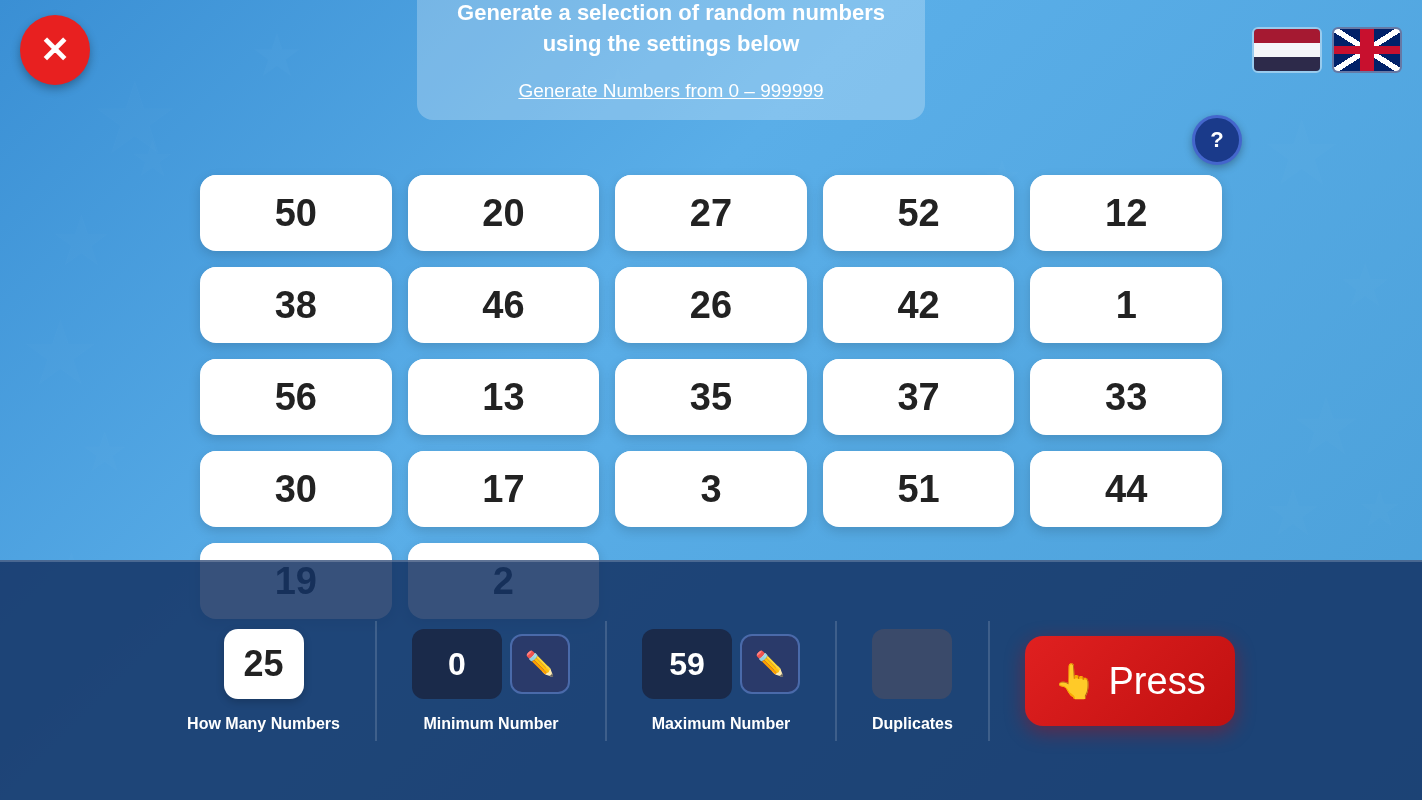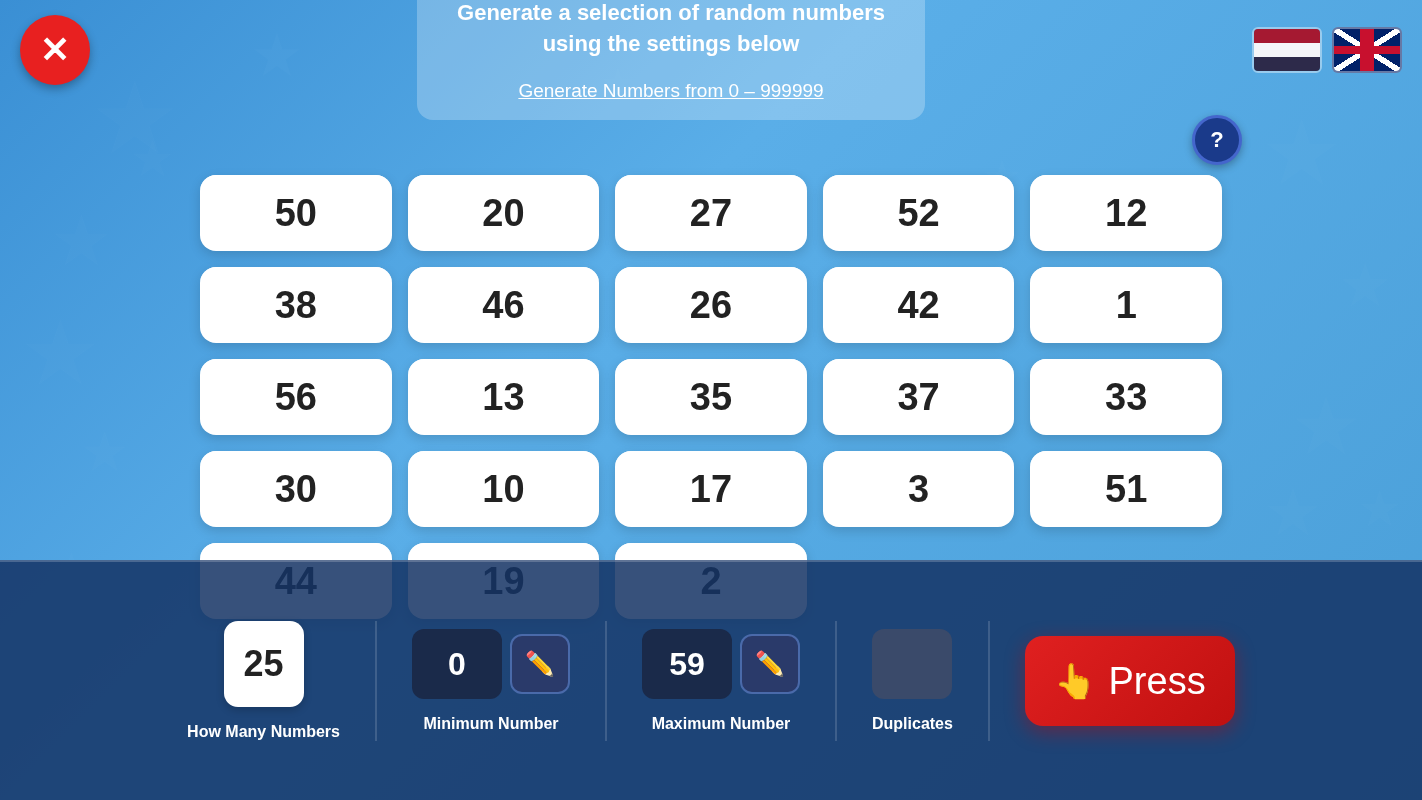--- a/index.html
+++ b/index.html
@@ -194,21 +194,21 @@
       font-size: 16px;
       font-weight: bold;
       text-align: center;
       margin-top: 6px;
     }
 
     .count-box {
       background: white;
       border-radius: 14px;
       width: 80px;
-      height: 86px;
+      height: 70px;
       display: flex;
       align-items: center;
       justify-content: center;
       font-size: 36px;
       font-weight: bold;
       color: #222;
       box-shadow: 0 3px 8px rgba(0,0,0,0.2);
     }
 
     .min-row {
@@ -344,21 +344,20 @@
     <div class="number-card">46</div>
     <div class="number-card">26</div>
     <div class="number-card">42</div>
     <div class="number-card">1</div>
     <div class="number-card">56</div>
     <div class="number-card">13</div>
     <div class="number-card">35</div>
     <div class="number-card">37</div>
     <div class="number-card">33</div>
     <div class="number-card">30</div>
-    <div class="number-card">10</div>
     <div class="number-card">17</div>
     <div class="number-card">3</div>
     <div class="number-card">51</div>
     <div class="number-card">44</div>
     <div class="number-card">19</div>
     <div class="number-card">2</div>
   </div>
 
 <div class="bottom-bar">
 

